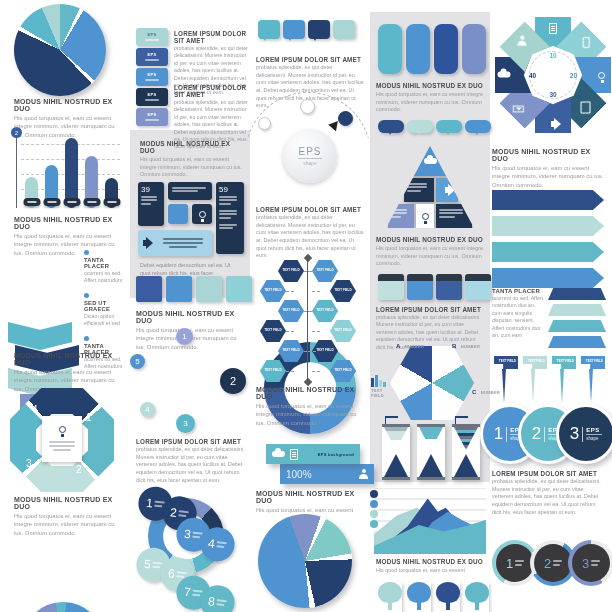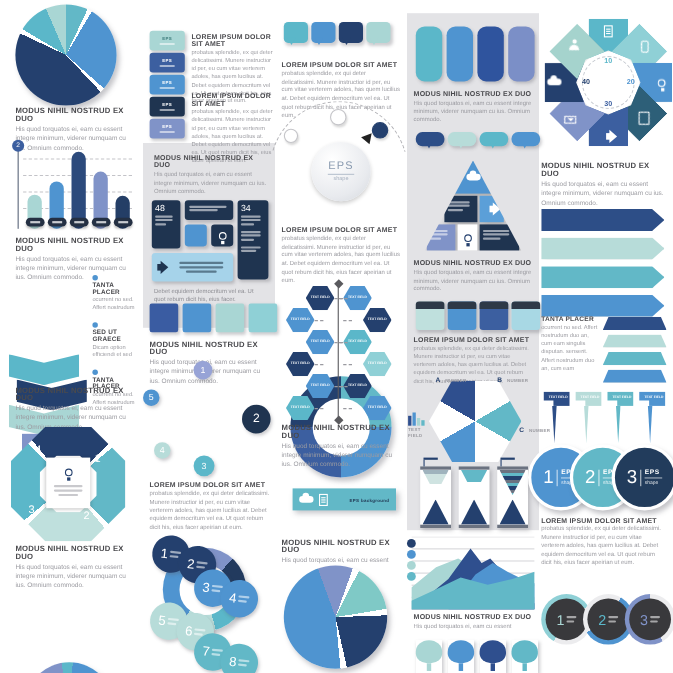--- a/index.html
+++ b/index.html
@@ -212,35 +212,35 @@
     <div class="p" style="font-size:5.2px">probatus splendide, ex qui deter delicatissimi. Munere instructior id per, eu cum vitae verterem adoles, has quem lucilius at. Debet equidem democritum vel ea. Ut quot rebum dicit his, eius facer apeirian ut eum.</div>
   </div>
 
   <div class="el" style="left:140px;top:140px;width:102px">
     <div class="h" style="font-size:6.4px">MODUS NIHIL NOSTRUD EX DUO</div>
     <div class="p" style="font-size:5.4px">His quod torquatos ei, eam cu essent integre minimum, viderer numquam cu ius. Omnium commodo.</div>
   </div>
 
   <div>
     <div class="card shs" style="left:138px;top:182px;width:26px;height:44px;padding:3px">
-      <div style="font-size:8px;font-weight:300">48</div>
+      <div style="font-size:8px;font-weight:300">39</div>
       <div class="ln" style="width:16px"></div>
         <div class="ln" style="width:16px"></div>
         <div class="ln" style="width:10px"></div>
     </div>
     <div class="card shs" style="left:168px;top:182px;width:44px;height:18px;padding:3px 4px">
       <div class="ln" style="width:34px"></div>
         <div class="ln" style="width:26px"></div>
     </div>
     <div class="el shs" style="left:168px;top:204px;width:20px;height:20px;background:#4f94d0;border-radius:3px"></div>
     <div class="card shs" style="left:192px;top:204px;width:20px;height:20px;display:flex;align-items:center;justify-content:center">
       <span class="i i-bulb"></span>
     </div>
     <div class="card shs" style="left:216px;top:182px;width:28px;height:72px;padding:3px">
-      <div style="font-size:8px;font-weight:300">34</div>
+      <div style="font-size:8px;font-weight:300">59</div>
       <div class="ln" style="width:18px"></div>
         <div class="ln" style="width:18px"></div>
         <div class="ln" style="width:12px"></div>
       <div class="ln" style="width:18px;margin-top:5px"></div>
         <div class="ln" style="width:18px"></div>
         <div class="ln" style="width:12px"></div>
       <div class="ln" style="width:18px;margin-top:5px"></div>
         <div class="ln" style="width:14px"></div>
     </div>
     <div class="el shs" style="left:138px;top:230px;width:74px;height:26px;background:#a6d3ea;border-radius:3px;display:flex;align-items:center;gap:6px;padding:0 5px">
@@ -412,20 +412,24 @@
   <div class="el" style="left:256px;top:386px;width:108px">
     <div class="h">MODUS NIHIL NOSTRUD EX DUO</div>
     <div class="p">His quod torquatos ei, eam cu essent integre minimum, viderer numquam cu ius. Omnium commodo.</div>
   </div>
 
   <div class="el sh" style="left:266px;top:444px;width:94px;height:20px;background:#62b8c7;display:flex;align-items:center;gap:5px;padding:0 6px;z-index:2;position:absolute">
     <span class="i i-cloud"></span>
     <span class="i i-doc"></span>
     <span class="tiny" style="color:#1f3450;margin-left:auto">EPS background</span>
   </div>
+  <div class="el sh" style="left:280px;top:464px;width:94px;height:20px;background:#4f94d0;display:flex;align-items:center;gap:6px;padding:0 6px;z-index:1;position:absolute">
+    <span style="font-size:10px;font-weight:300;color:#e8f2fa">100%</span>
+    <span class="i i-person" style="margin-left:auto"></span>
+  </div>
 
   <div class="el" style="left:256px;top:490px;width:108px">
     <div class="h">MODUS NIHIL NOSTRUD EX DUO</div>
     <div class="p">His quod torquatos ei, eam cu essent</div>
   </div>
 
   <div class="el pie sh" style="left: 258px; top: 514px; width: 94px; height: 94px; background: conic-gradient(from -20deg, rgb(128, 147, 200) 0%, rgb(128, 147, 200) 11%, rgb(255, 255, 255) 11%, rgb(255, 255, 255) 13%, rgb(127, 201, 198) 13%, rgb(127, 201, 198) 28%, rgb(255, 255, 255) 28%, rgb(255, 255, 255) 30%, rgb(36, 64, 110) 30%, rgb(36, 64, 110) 52%, rgb(255, 255, 255) 52%, rgb(255, 255, 255) 54%, rgb(79, 148, 208) 54%, rgb(79, 148, 208) 100%);"></div>
 
   <div class="el" style="left:378px;top:24px;display:flex;gap:4px" id="rrect-row">
       <div class="rrect shs" style="--c: #5bb7c9; background: rgb(91, 183, 201);"></div>

